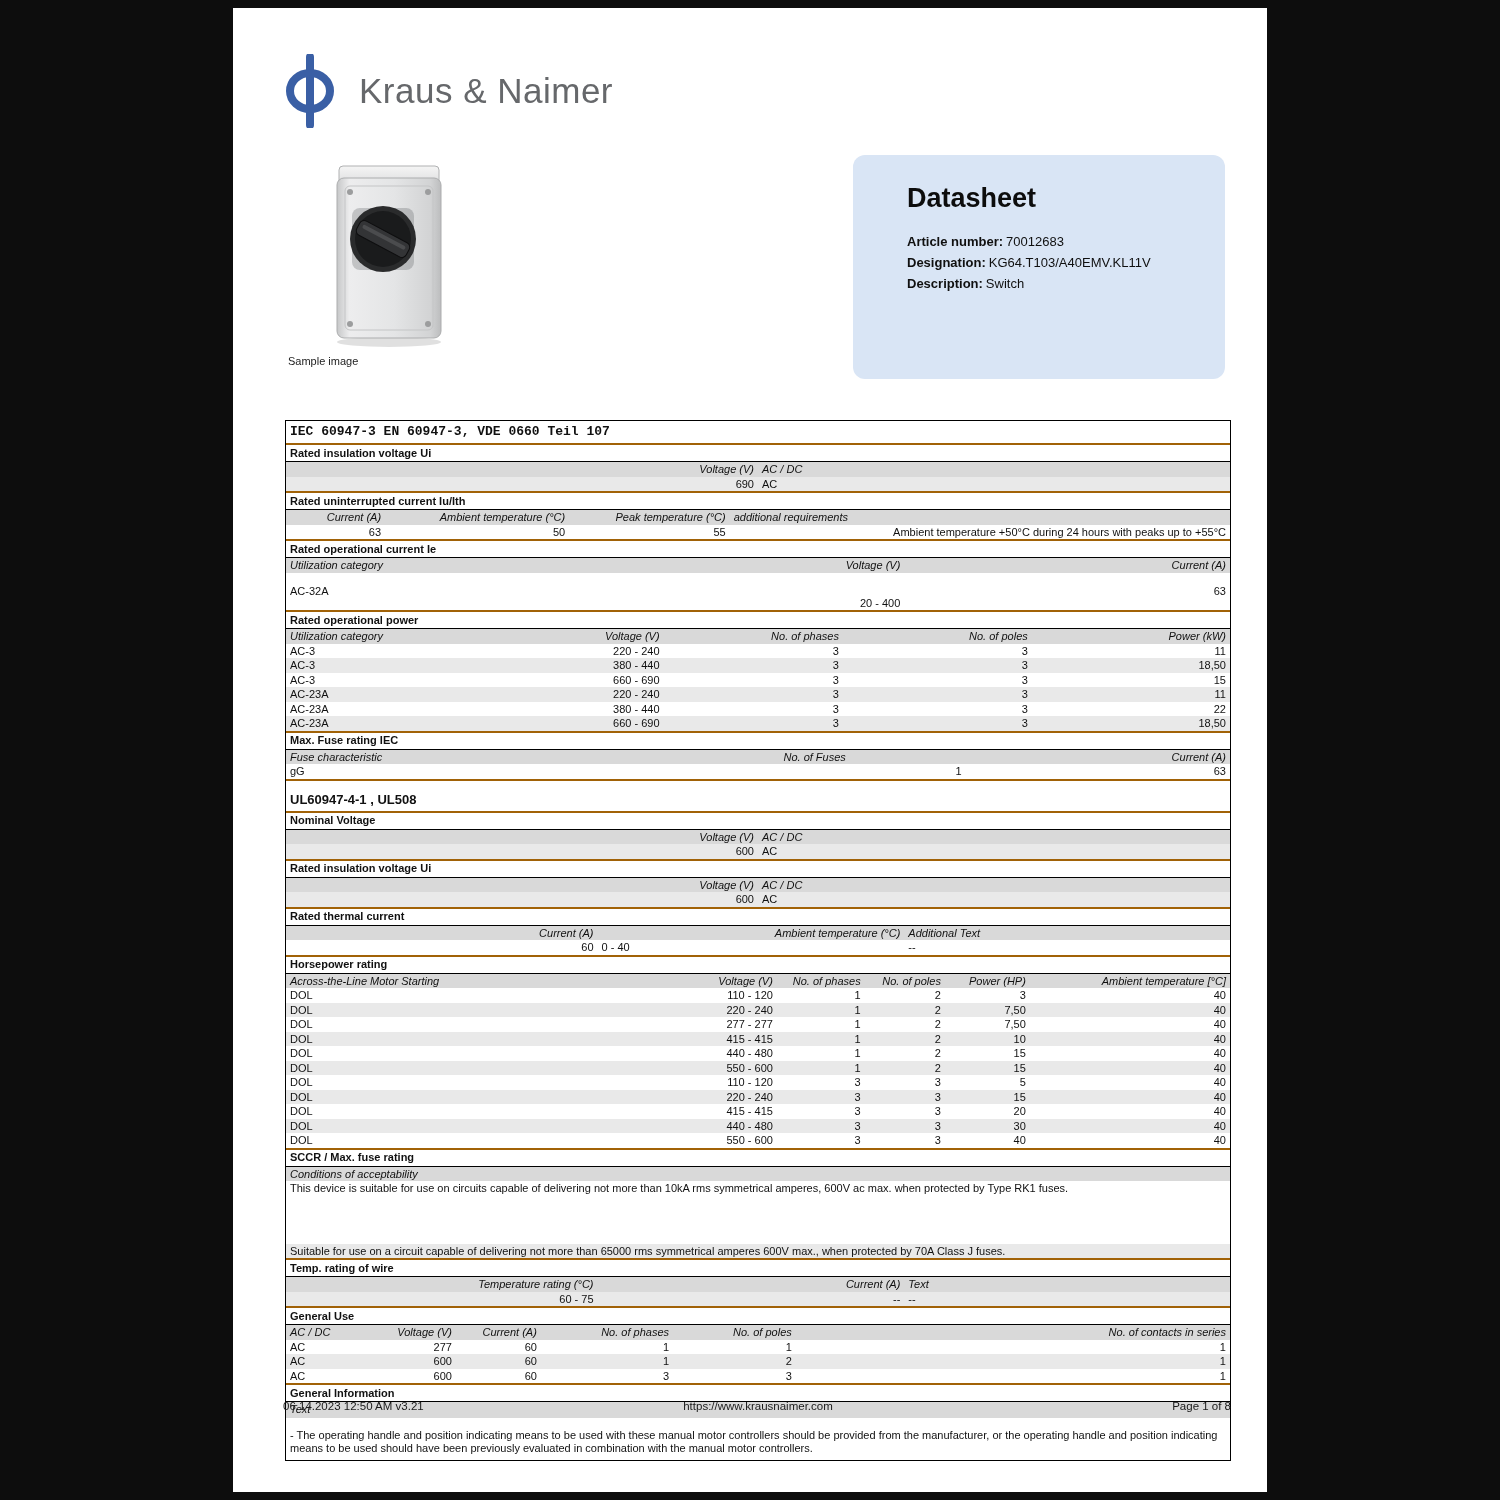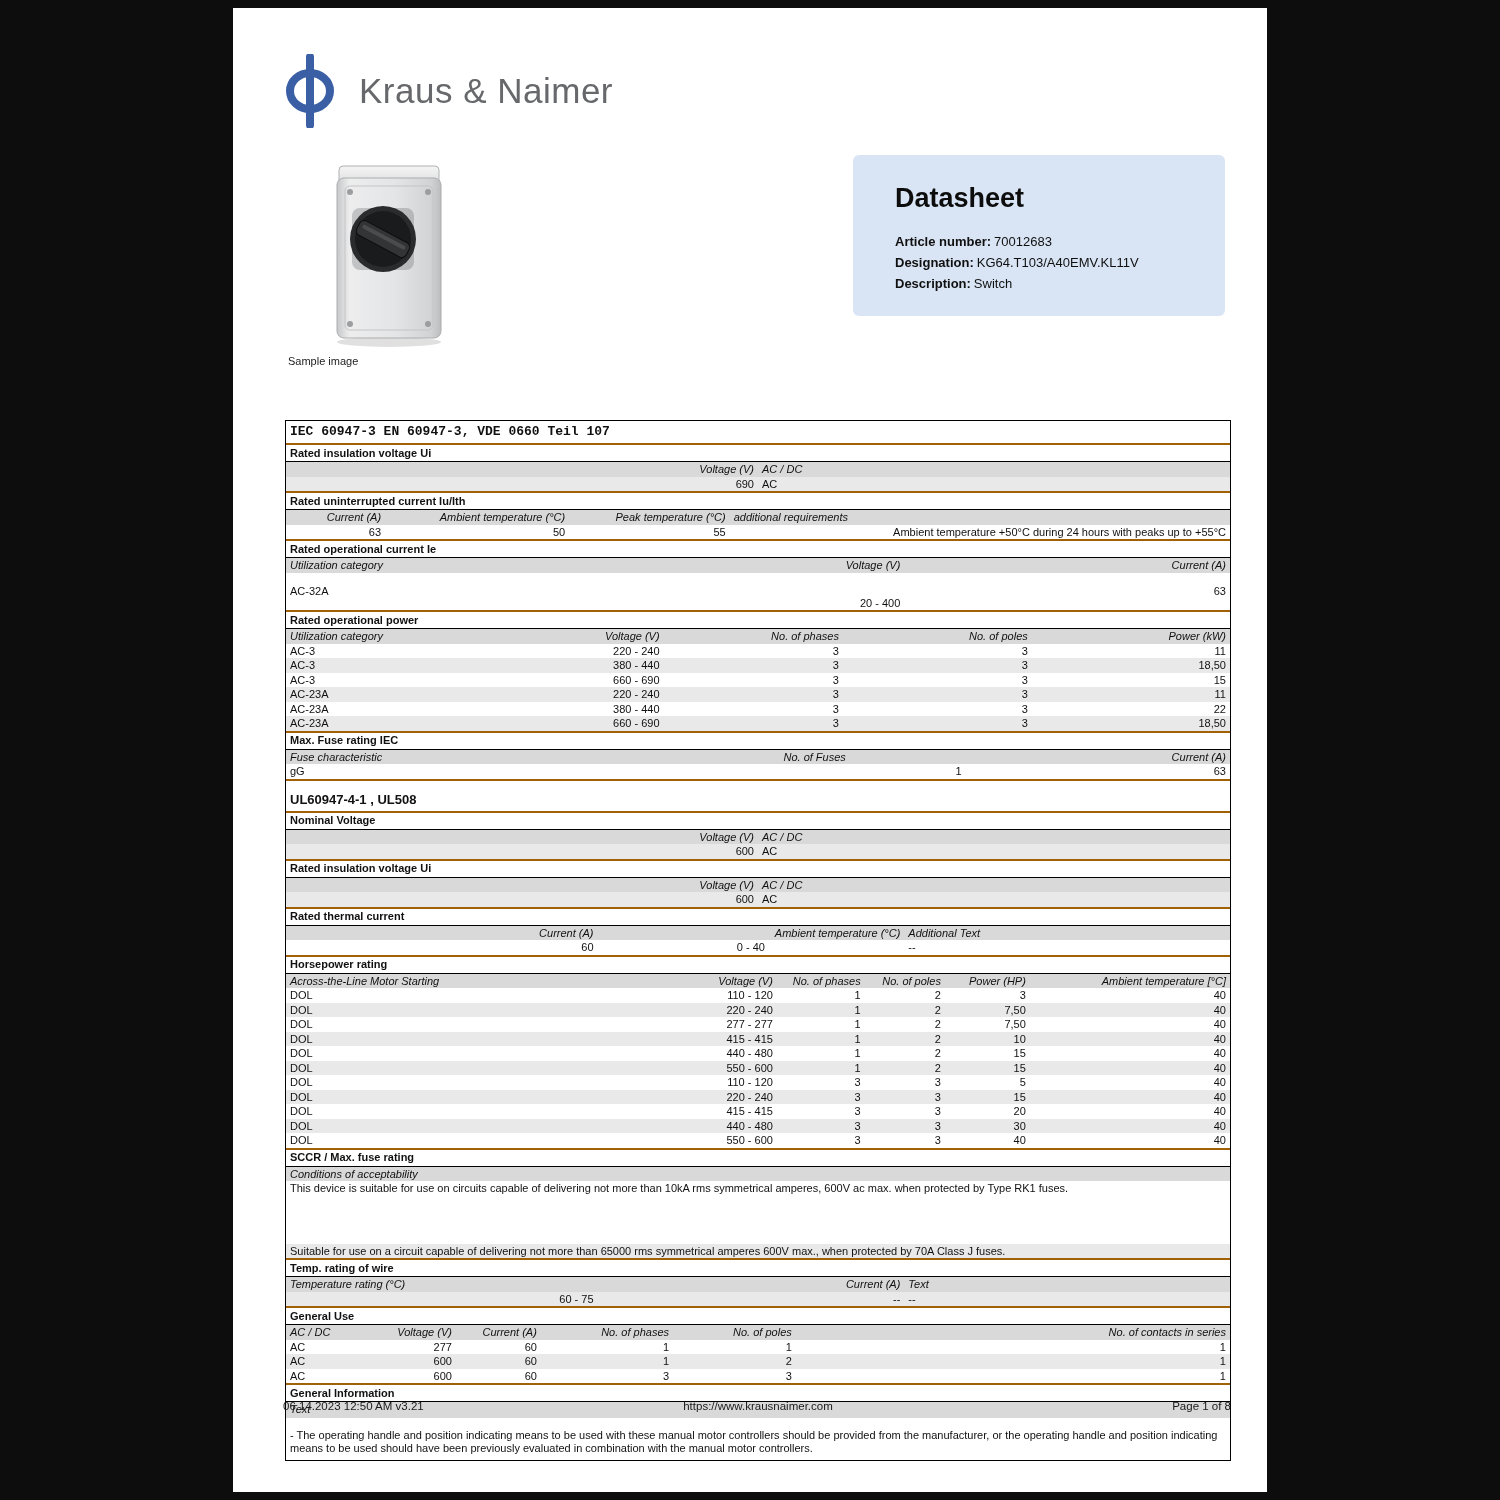--- a/index.html
+++ b/index.html
@@ -14,22 +14,22 @@
     position:absolute; left:233px; top:8px; width:1034px; height:1484px;
     background:#ffffff;
   }
   
   .logo { position:absolute; left:46px; top:46px; display:flex; align-items:center; gap:18px; }
   .phi-stroke { stroke: var(--accent-blue, #3a5fa5); fill:none; stroke-linecap:round; }
   .brand { font-size:35px; color: var(--brand-gray, #66686b); letter-spacing:.5px; }
   .product { position:absolute; left:92px; top:152px; }
   .caption { position:absolute; left:55px; top:347px; font-size:11px; color:#1c1c1c; }
   .card {
-    position:absolute; left:620px; top:147px; width:372px; height:161px;
-    background: var(--card-bg, #d9e5f5); border-radius:6px; padding:28px 42px;
+    position:absolute; left:620px; top:147px; width:372px; height:224px;
+    background: var(--card-bg, #d9e5f5); border-radius:12px; padding:28px 54px;
   }
   .card-title { font-size:27px; font-weight:bold; color:#0d0d0d; margin-bottom:17px; }
   .card-field { font-size:13px; line-height:21px; color:#101010; }
   .card-field .fl { font-weight:bold; margin-right:3px; }
   
   .spec-table {
     position:absolute; left:52px; top:412px; width:946px;
     border:1px solid #000; font-size:11px; background:#fff;
   }
   .section { border-top:2px solid #a16207; }
@@ -246,21 +246,21 @@
       </div>
       <div class="section">
         <div class="trow title">Rated thermal current</div>
         <div class="trow thead" style="grid-template-columns: 33fr 32.5fr 34.5fr;">
           <div class="tcell" style="text-align: right;">Current (A)</div>
           <div class="tcell" style="text-align: right;">Ambient temperature (°C)</div>
           <div class="tcell" style="text-align: left;">Additional Text</div>
         </div>
         <div class="trow data" style="grid-template-columns: 33fr 32.5fr 34.5fr;">
           <div class="tcell" style="text-align: right;">60</div>
-          <div class="tcell" style="text-align: center;">0 - 40</div>
+          <div class="tcell" style="text-align: left;">0 - 40</div>
           <div class="tcell" style="text-align: left;">--</div>
         </div>
       </div>
       <div class="section">
         <div class="trow title">Horsepower rating</div>
         <div class="trow thead" style="grid-template-columns: 30fr 22fr 9.3fr 8.5fr 9fr 21.2fr;">
           <div class="tcell" style="text-align: left;">Across-the-Line Motor Starting</div>
           <div class="tcell" style="text-align: right;">Voltage (V)</div>
           <div class="tcell" style="text-align: right;">No. of phases</div>
           <div class="tcell" style="text-align: right;">No. of poles</div>
@@ -364,21 +364,21 @@
         <div class="trow data" style="grid-template-columns: 100fr;">
           <div class="tcell" style="text-align: left;">This device is suitable for use on circuits capable of delivering not more than 10kA rms symmetrical amperes, 600V ac max. when protected by Type RK1 fuses.</div>
         </div>
         <div class="trow data alt" style="grid-template-columns: 100fr; margin-top: 48px;">
           <div class="tcell" style="text-align: left;">Suitable for use on a circuit capable of delivering not more than 65000 rms symmetrical amperes 600V max., when protected by 70A Class J fuses.</div>
         </div>
       </div>
       <div class="section">
         <div class="trow title">Temp. rating of wire</div>
         <div class="trow thead" style="grid-template-columns: 33fr 32.5fr 34.5fr;">
-          <div class="tcell" style="">Temperature rating (°C)</div>
+          <div class="tcell" style="text-align: right;">Temperature rating (°C)</div>
           <div class="tcell" style="text-align: right;">Current (A)</div>
           <div class="tcell" style="text-align: left;">Text</div>
         </div>
         <div class="trow data alt" style="grid-template-columns: 33fr 32.5fr 34.5fr;">
           <div class="tcell" style="text-align: right;">60 - 75</div>
           <div class="tcell" style="text-align: right;">--</div>
           <div class="tcell" style="text-align: left;">--</div>
         </div>
       </div>
       <div class="section">

